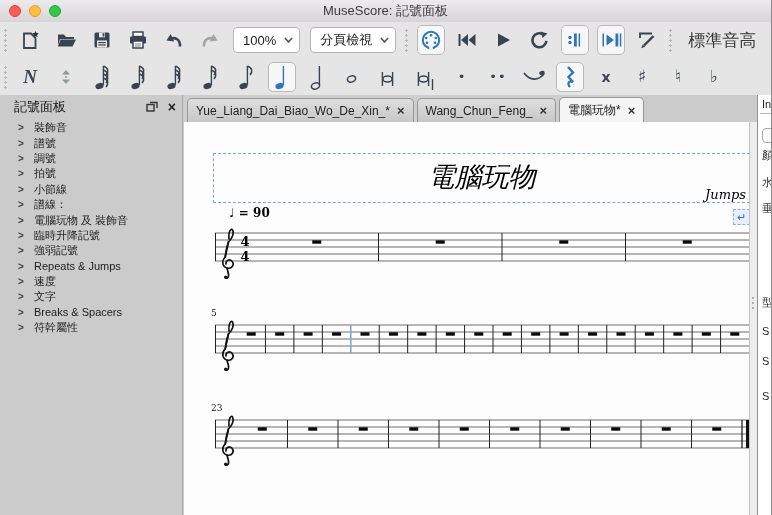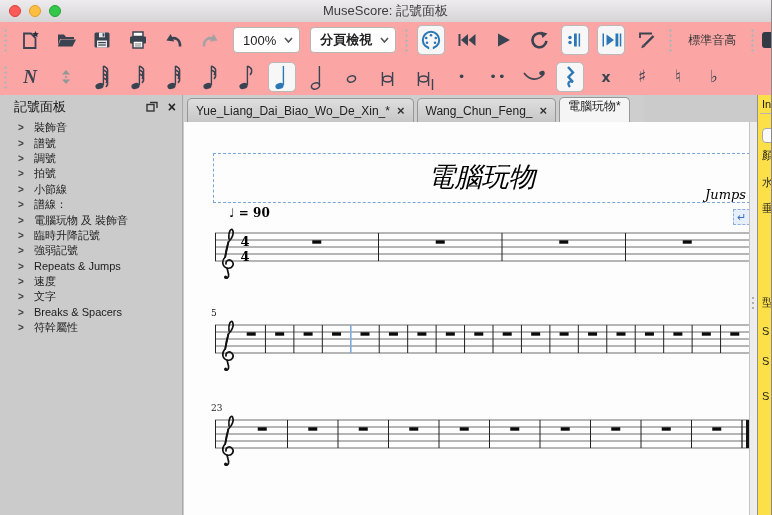--- a/index.html
+++ b/index.html
@@ -9,33 +9,33 @@
   .titlebar{position:absolute;left:0;top:0;width:100%;height:22px;
     background:linear-gradient(#edebed,#d6d4d6);border-bottom:1px solid #b2b0b2;
     display:flex;align-items:center;}
   .lights{display:flex;gap:8px;margin-left:9px;}
   .light{width:12px;height:12px;border-radius:50%;box-sizing:border-box;}
   .light.red{background:#fc5b57;border:1px solid #dd3e37;}
   .light.yellow{background:#fdbe41;border:1px solid #dfa023;}
   .light.green{background:#34c84a;border:1px solid #22a532;}
   .win-title{position:absolute;left:0;right:0;text-align:center;font-size:13px;color:#3c3c3c;}
   
-  .toolbar{position:absolute;left:0;width:100%;background:#fca5a5;display:flex;align-items:center;}
+  .toolbar{position:absolute;left:0;width:100%;background:#e5e5e5;display:flex;align-items:center;}
   .tb1{top:22px;height:36px;border-bottom:1px solid #dcdcdc;}
   .tb2{top:58px;height:37px;border-bottom:1px solid #c9c9c9;}
   .handle{width:6px;height:26px;margin:0 4px 0 2px;flex:0 0 auto;
     background-image:radial-gradient(circle,#b4b4b4 1px,transparent 1.2px);
     background-size:5px 5px;background-position:1px 1px;}
   .tbtn{display:flex;align-items:center;justify-content:center;height:28px;min-width:26px;
     margin:0 4px;flex:0 0 auto;border:1px solid transparent;border-radius:5px;}
   .tbtn.pressed{background:#f7f7f7;border-color:#b9b9b9;}
   .combo{display:flex;align-items:center;height:24px;background:#fff;border:1px solid #b5b5b5;
     border-radius:4px;margin:0 5px;padding:0 6px 0 9px;font-size:13px;color:#222;gap:8px;}
   .combo .cv{white-space:nowrap;}
-  .label-btn{font-size:12px;color:#3a3a3a;margin:0 6px;white-space:nowrap;}
+  .label-btn{font-size:17px;color:#3a3a3a;margin:0 6px;white-space:nowrap;}
   .note-input-n{font-family:"Liberation Serif",serif;font-style:italic;font-weight:700;
     font-size:19px;color:#3a4350;}
   .glyph{font-family:"DejaVu Sans",sans-serif;color:#3a4350;}
   .dot-g{font-size:13px;letter-spacing:1px;}
   .acc-g{font-size:17px;line-height:1;}
   .clip-right{overflow:hidden;width:16px;height:28px;position:relative;margin-left:2px;}
   
   .main{position:absolute;left:0;top:95px;width:100%;height:420px;background:#cbcbcb;padding-left:24px;}
   .sliver{position:absolute;left:0;top:218px;width:6px;height:202px;
     background:linear-gradient(#8aa49c 0%,#9c8273 28%,#7c4033 45%,#352f33 60%,#6b2f2c 78%,#403a40 100%);}
@@ -48,40 +48,40 @@
   .pal-list{margin-top:2px;}
   .p-item{display:flex;align-items:center;height:15.4px;padding-left:12px;font-size:11px;color:#1c1c1c;}
   .p-item .chev{width:16px;color:#444;font-weight:700;font-size:10px;}
   
   .center{position:absolute;left:184px;top:0;width:460px;height:420px;background:#cecece;}
   .tabbar{position:absolute;left:0;top:0;width:100%;height:27px;background:#cecece;
     display:flex;align-items:flex-end;padding-left:3px;box-sizing:border-box;}
   .tab{display:inline-flex;align-items:center;height:23px;margin-right:3px;padding:0 8px;
     border:1px solid #979797;border-bottom:none;border-radius:5px 5px 0 0;
     background:linear-gradient(#dedede,#c7c7c7);font-size:12px;color:#222;gap:7px;white-space:nowrap;}
-  .tab.active{background:#f5f5f5;height:24px;flex-direction:column;}
+  .tab.active{background:#f5f5f5;height:24px;}
   .tab-close{font-size:13px;font-weight:700;color:#333;}
   .canvas{position:absolute;left:0;top:27px;width:573px;height:393px;background:#fdfdfd;overflow:hidden;}
   .title-frame{position:absolute;left:29px;top:31px;width:537px;height:50px;
     border:1px dashed #7aa6d8;box-sizing:border-box;font-style:italic;}
   .score-title{width:100%;text-align:center;font-family:"DejaVu Serif","Liberation Serif",serif;
     font-size:27px;color:#000;line-height:46px;}
   .composer{position:absolute;right:3px;bottom:0px;font-family:"DejaVu Serif",serif;font-size:13px;color:#000;}
   .tempo{position:absolute;left:45px;top:84px;font-family:"DejaVu Serif",serif;
     font-weight:700;font-size:12px;color:#000;}
   .linebreak{position:absolute;left:549px;top:87px;width:17px;height:16px;background:#e7effc;
     border:1px dashed #8ab0e0;box-sizing:border-box;color:#3a6fc4;font-size:11px;
     display:flex;align-items:center;justify-content:center;}
   .system{position:absolute;left:31px;width:537px;height:58px;}
   .mnum{position:absolute;left:-4px;top:-7px;font-family:"DejaVu Serif",serif;font-size:9px;color:#222;}
   .splitter{position:absolute;right:0;top:0;bottom:0;width:7px;background:#ededed;border-left:1px solid #c4c4c4;}
   .split-dots{position:absolute;left:2px;top:175px;width:2px;height:2px;border-radius:50%;background:#9a9a9a;
     box-shadow:0 5px 0 #9a9a9a,0 10px 0 #9a9a9a;}
   
-  .inspector{position:absolute;left:757px;top:0;width:15px;height:420px;background:#fde047;
+  .inspector{position:absolute;left:757px;top:0;width:15px;height:420px;background:#ffffff;
     border-left:1px solid #909090;box-sizing:border-box;overflow:hidden;text-decoration:underline;}
   .insp-label{position:absolute;left:4px;font-size:11px;color:#1e1e1e;white-space:nowrap;}
   .insp-sep{position:absolute;left:2px;top:18px;width:20px;border-top:1px solid #b5b5b5;}
   .insp-btn{position:absolute;left:4px;top:33px;width:14px;height:13px;background:#fbfbfb;
     border:1px solid #a8a8a8;border-radius:4px;}
   svg{display:block;}
 </style>
 </head>
 <body>
 
@@ -140,21 +140,21 @@
         <path d="M4 15.5 C3.5 8.5 9.5 4.8 14.5 8.8" fill="none" stroke="#a2a2a2" stroke-width="2.6"></path>
         <polygon points="13.4,3 17.6,9.6 9.8,10.4" fill="#a2a2a2"></polygon>
       </svg>
     </div>
     <div class="combo" style="width:58px;">
       <span class="cv">100%</span>
       <svg width="9" height="6" viewBox="0 0 9 6" style="margin-left:auto;">
         <polyline points="1,1 4.5,5 8,1" fill="none" stroke="#555" stroke-width="1.6"></polyline>
       </svg>
     </div>
-    <div class="combo" style="width:78px;font-weight:bold;">
+    <div class="combo" style="width:78px;">
       <span class="cv">分頁檢視</span>
       <svg width="9" height="6" viewBox="0 0 9 6" style="margin-left:auto;">
         <polyline points="1,1 4.5,5 8,1" fill="none" stroke="#555" stroke-width="1.6"></polyline>
       </svg>
     </div>
     <div class="handle"></div>
     <div class="tbtn pressed">
       <svg width="22" height="22" viewBox="0 0 22 22">
         <circle cx="11" cy="11" r="8.2" fill="none" stroke="#2e77b5" stroke-width="2"></circle>
         <rect x="9.2" y="17.5" width="3.6" height="3" fill="#f7f7f7"></rect>

